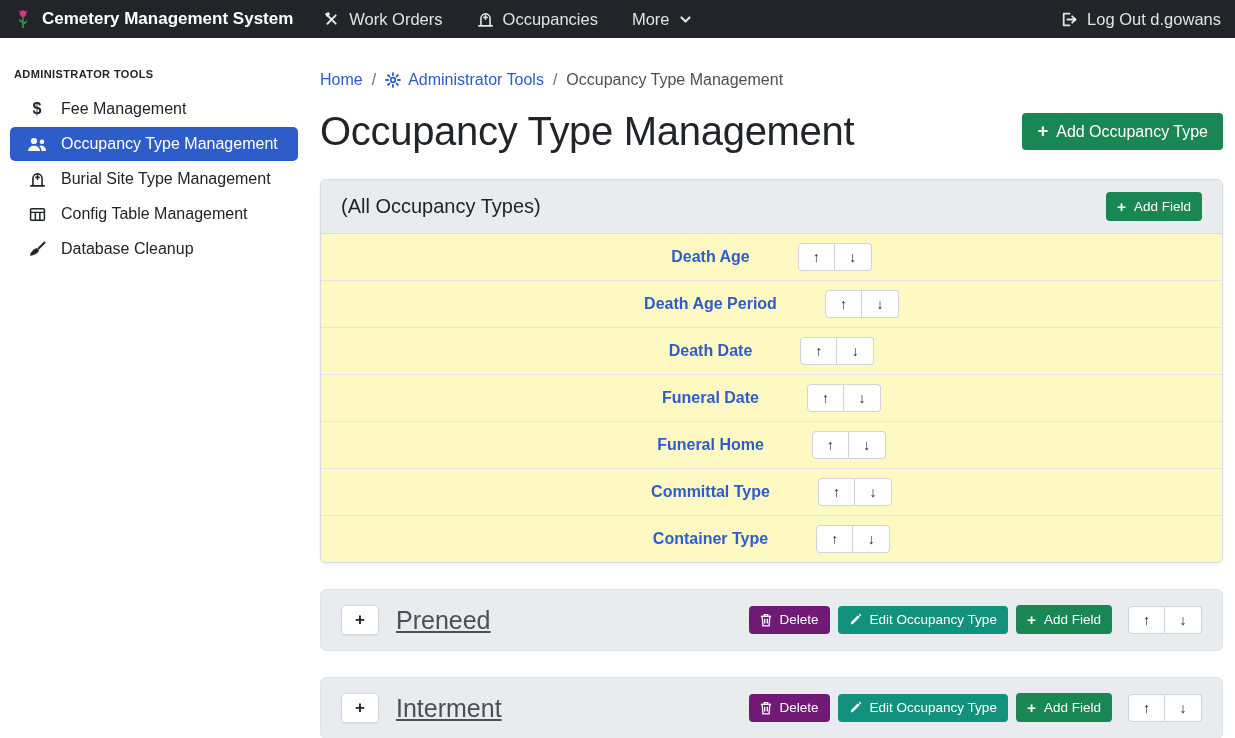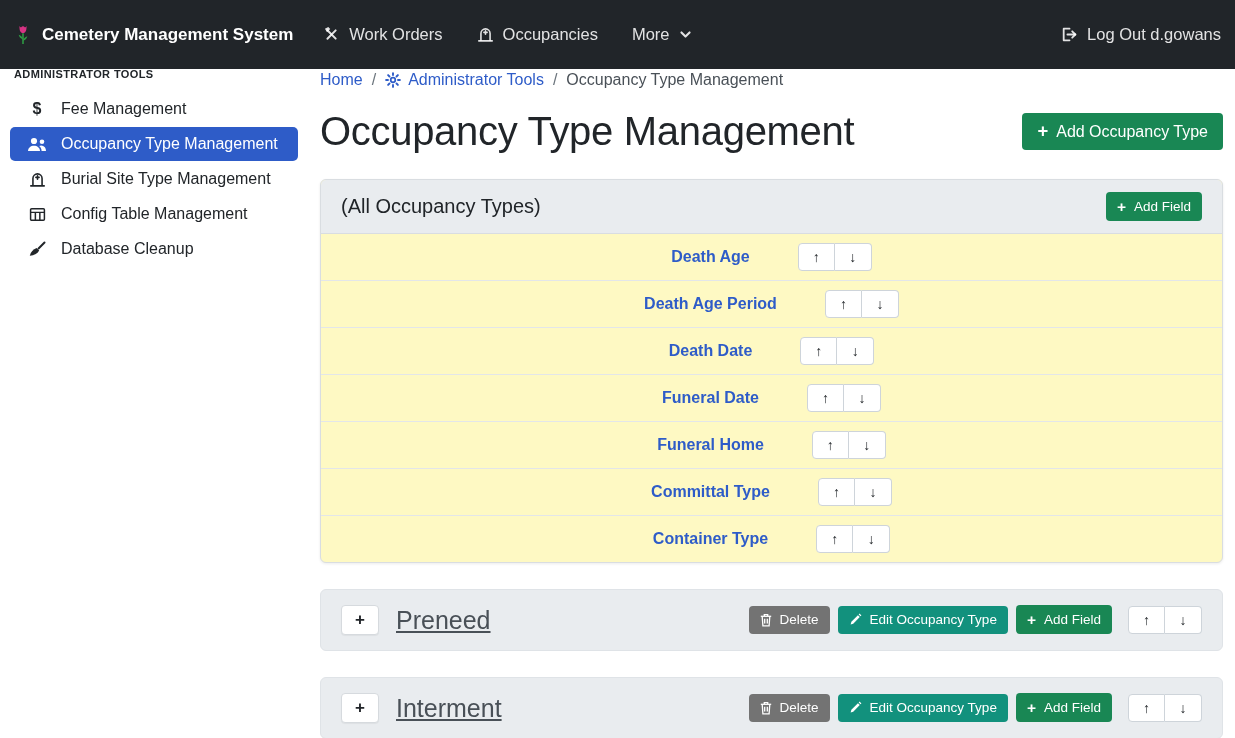--- a/index.html
+++ b/index.html
@@ -5,21 +5,21 @@
   * { box-sizing: border-box; }
   html,body { margin:0; padding:0; }
   body {
     position:relative; width:1235px; height:738px; overflow:hidden;
     background:#fff; color:#212529;
     font-family:"Liberation Sans","DejaVu Sans",sans-serif;
   }
   .icon { display:inline-flex; flex:none; }
 
   
-  .navbar { height:69px; background:#212529; display:flex; align-items:center; padding:0 14px; }
+  .navbar { height:38px; background:#212529; display:flex; align-items:center; padding:0 14px; }
   .brand { display:flex; align-items:center; gap:10px; color:#fff; font-weight:700; font-size:17px; cursor:pointer; }
   .nav-links { display:flex; align-items:center; gap:34px; margin-left:30px; }
   .nav-link { display:flex; align-items:center; gap:9px; color:rgba(255,255,255,.87); font-size:16.5px; cursor:pointer; }
   .logout { margin-left:auto; }
 
   
   .sidebar { position:absolute; top:55px; left:0; width:308px; padding:13px 10px; }
   .sidebar-heading { font-size:11px; font-weight:700; letter-spacing:.4px; color:#212529;
     text-transform:uppercase; margin:0 2px 12px 4px; }
   .side-item { display:flex; align-items:center; gap:13px; padding:8px 16px; font-size:16px;
@@ -39,21 +39,21 @@
   .title-row { display:flex; align-items:center; justify-content:space-between; margin-top:20px; }
   .page-title { font-size:40px; font-weight:500; margin:0; color:#212529; letter-spacing:-.3px; }
 
   
   .btn { display:inline-flex; align-items:center; gap:8px; border:none; border-radius:4px;
     color:#fff; cursor:pointer; font-family:inherit; white-space:nowrap; }
   .btn .plus { font-weight:700; font-size:1.15em; line-height:1; }
   .btn-lg { font-size:16px; padding:9px 15px; }
   .btn-sm { font-size:13.5px; padding:6.5px 11px; }
   .green { background:#198754; }
-  .red   { background:#737373; }
+  .red   { background:#701a75; }
   .teal  { background:#12917d; }
 
   .arrow-group { display:inline-flex; }
   .arrow-btn { width:37px; height:28px; background:#fff; border:1px solid #ced4da; color:#212529;
     font-size:14px; display:inline-flex; align-items:center; justify-content:center; cursor:pointer; padding:0;
     font-family:inherit; }
   .arrow-btn.up { border-radius:4px 0 0 4px; }
   .arrow-btn.down { border-radius:0 4px 4px 0; border-left:none; }
 
   

